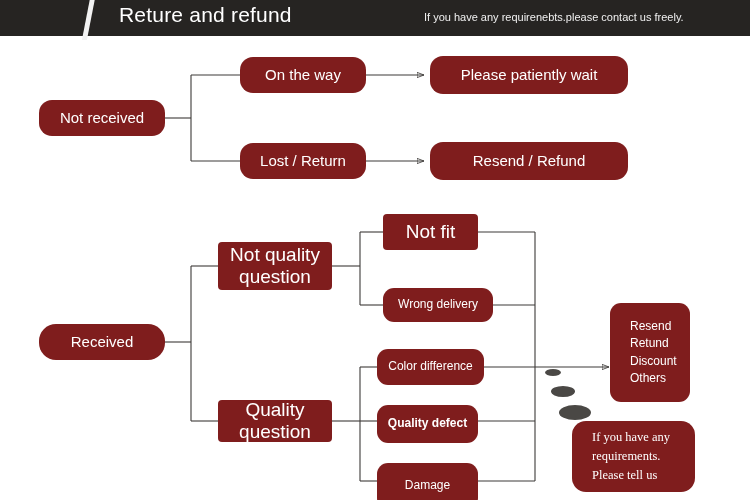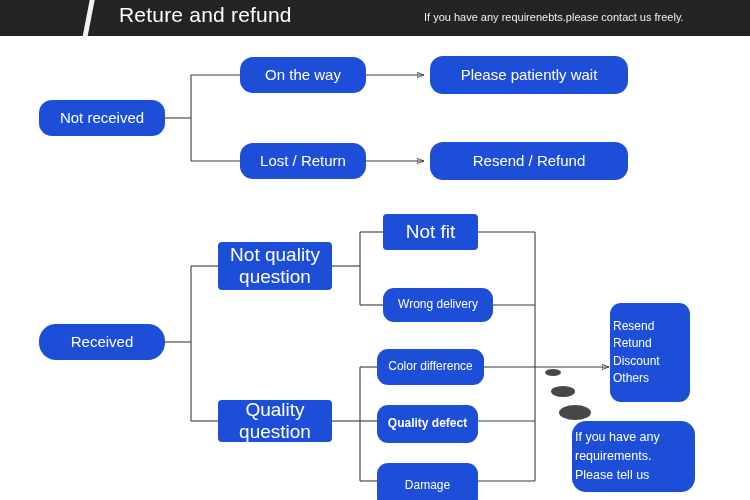--- a/index.html
+++ b/index.html
@@ -59,38 +59,38 @@
   }
   #wires line, #wires polyline, #wires path {
     stroke: #3c3a38;
     stroke-width: 1.1;
     fill: none;
   }
 
   
   .node {
     position: absolute;
-    background: #1d4ed8;
+    background: #7f1d1d;
     color: #ffffff;
     border-radius: 12px;
     display: flex;
     align-items: center;
     justify-content: center;
     text-align: center;
     box-sizing: border-box;
     line-height: 1.16;
     white-space: pre-line;
   }
   .node.lg   { font-size: 15px; border-radius: 13px; }
   .node.md   { font-size: 19px; border-radius: 4px; }
   .node.sm   { font-size: 12px; border-radius: 11px; }
   .node.left-al {
     justify-content: flex-start;
     text-align: left;
-    padding-left: 3px;
+    padding-left: 20px;
     line-height: 1.45;
   }
   .node.block-text {
     border-radius: 14px;
     line-height: 1.5;
   }
 
   
   .dot {
     position: absolute;
@@ -179,17 +179,17 @@
 
   <div class="node sm" style="left:377px; top:405px; width:101px; height:38px;font-weight:bold;">Quality defect</div>
 
   <div class="node sm" style="left:377px; top:463px; width:101px; height:46px;">Damage</div>
 
   <div class="node sm left-al" style="left:610px; top:303px; width:80px; height:99px;">Resend
 Retund
 Discount
 Others</div>
 
-  <div class="node sm left-al block-text" style="left:572px; top:421px; width:123px; height:71px; font-size:12.5px;">If you have any
+  <div class="node sm left-al block-text" style="left:572px; top:421px; width:123px; height:71px; font-size:12.5px;font-family:Liberation Serif, serif;">If you have any
 requirements.
 Please tell us</div>
 
 </div>
 
 </body></html>

